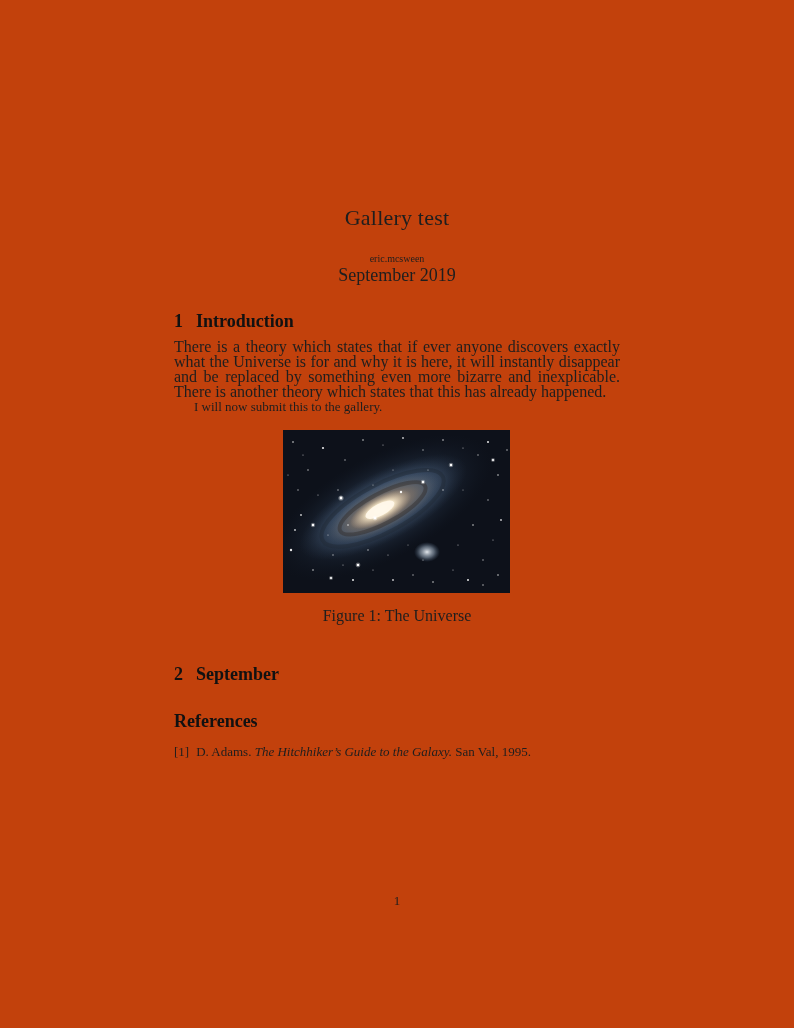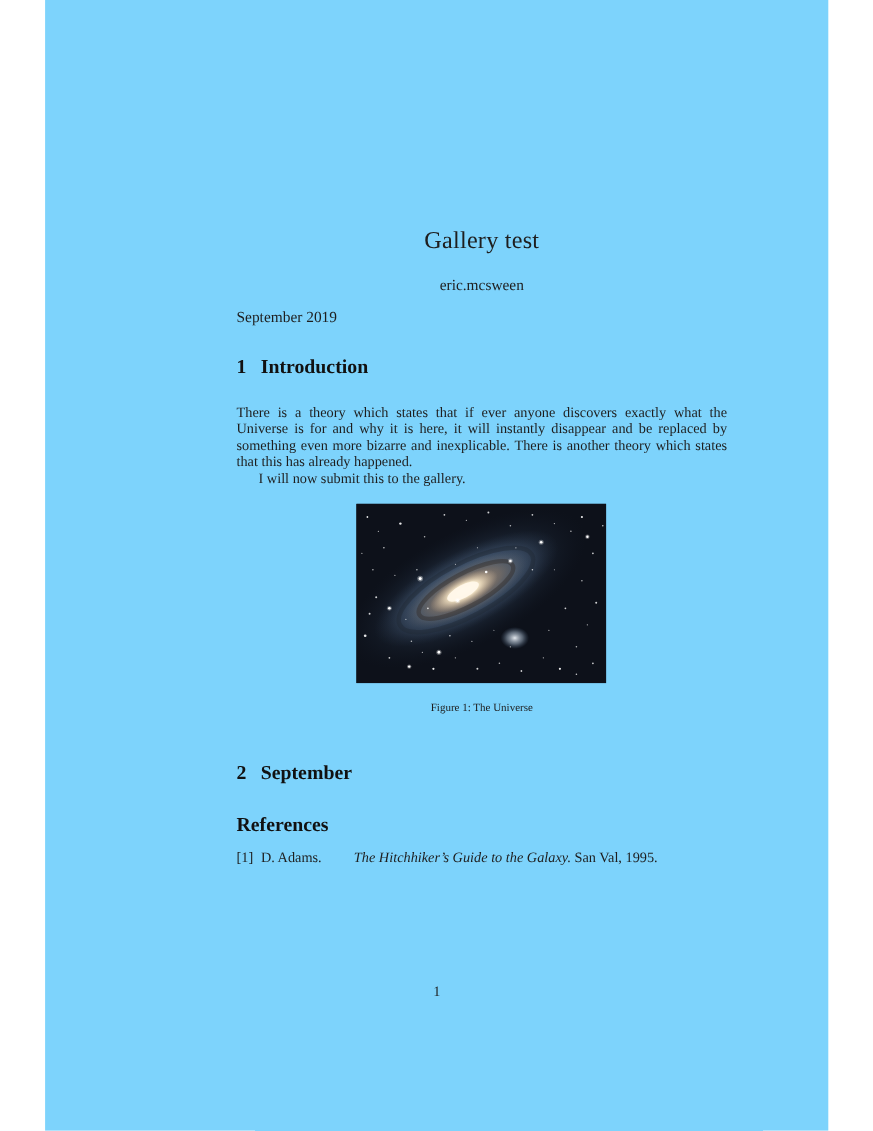--- a/index.html
+++ b/index.html
@@ -4,23 +4,23 @@
 <style>
   * { margin: 0; padding: 0; box-sizing: border-box; }
   html, body { background: #ffffff; }
   body {
     font-family: "Liberation Serif", "DejaVu Serif", serif;
     color: #1e1e1e;
     -webkit-font-smoothing: antialiased;
   }
   .page {
     position: relative;
-    width: 712px;
+    width: 794px;
     height: 1028px;
-    background: #7dd3fc;
+    background: #c2410c;
     overflow: hidden;
     margin: 0 auto;
     font-family: Liberation Serif, serif;
   }
   .content {
     position: absolute;
     left: 174px;
     top: 0;
     width: 446px;
   }
@@ -28,44 +28,44 @@
   .doc-title {
     padding-top: 206px;
     font-size: 22px;
     font-weight: 400;
     line-height: 1.1;
     text-align: center;
     letter-spacing: 0.2px;
   }
   .doc-author {
     margin-top: 23px;
-    font-size: 14px;
+    font-size: 10px;
     line-height: 1.2;
     text-align: center;
   }
   .doc-date {
-    margin-top: 12px;
-    font-size: 14px;
+    font-size: 18px;
     line-height: 1.2;
+    text-align: center;
   }
   
   h2.section {
     font-size: 18px;
     font-weight: 700;
     line-height: 1.2;
     color: #111;
   }
   .sec-intro   { margin-top: 24px; }
   .sec-concl   { margin-top: 41px; }
   .sec-refs    { margin-top: 25px; }
   .secnum { display: inline-block; margin-right: 13px; }
 
   p.body-par {
-    margin-top: 23px;
-    font-size: 13px;
+    margin-top: 7px;
+    font-size: 16px;
     line-height: 15px;
     text-align: justify;
     text-justify: inter-word;
   }
   p.body-line {
     font-size: 13px;
     line-height: 15px;
     text-indent: 20px;
   }
   
@@ -74,39 +74,39 @@
   }
   .galaxy-wrap {
     width: 227px;
     height: 163px;
     margin-left: 109px;
     background: #0a0d15;
   }
   .galaxy-wrap svg { display: block; }
   figcaption.caption {
     margin-top: 15px;
-    font-size: 10px;
+    font-size: 16px;
     line-height: 15px;
     text-align: center;
   }
   
   p.quote {
     margin-top: 11px;
     font-size: 13px;
     line-height: 15px;
   }
   
   .ref-entry {
     margin-top: 11px;
     display: flex;
     font-size: 13px;
     line-height: 15px;
   }
   .ref-marker { flex: 0 0 auto; margin-right: 7px; }
-  .ref-text .booktitle { font-style: italic; margin-left: 26px; }
+  .ref-text .booktitle { font-style: italic; }
   
   .page-number {
     position: absolute;
     top: 893px;
     left: 0;
     width: 100%;
     text-align: center;
     font-size: 13px;
   }
 </style>

